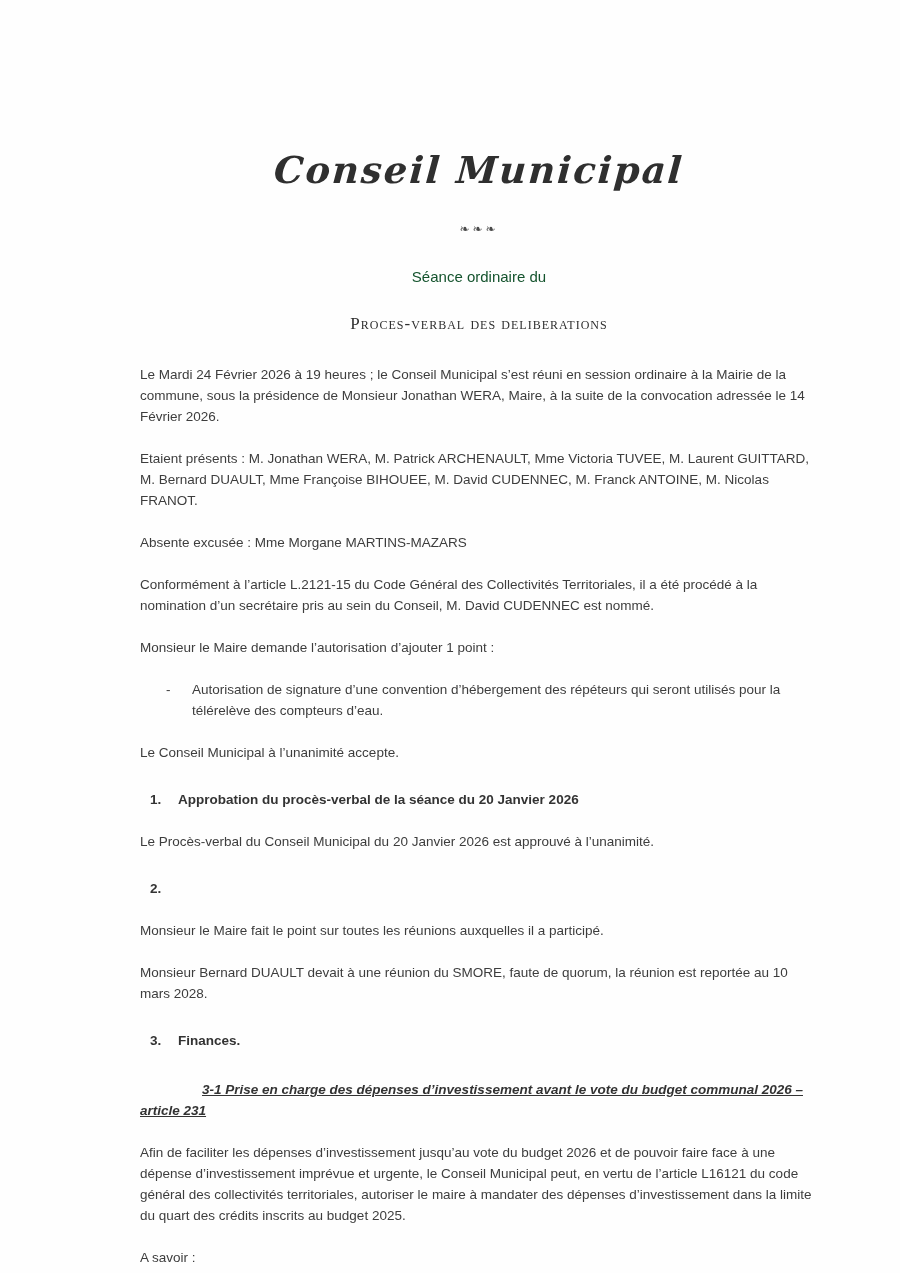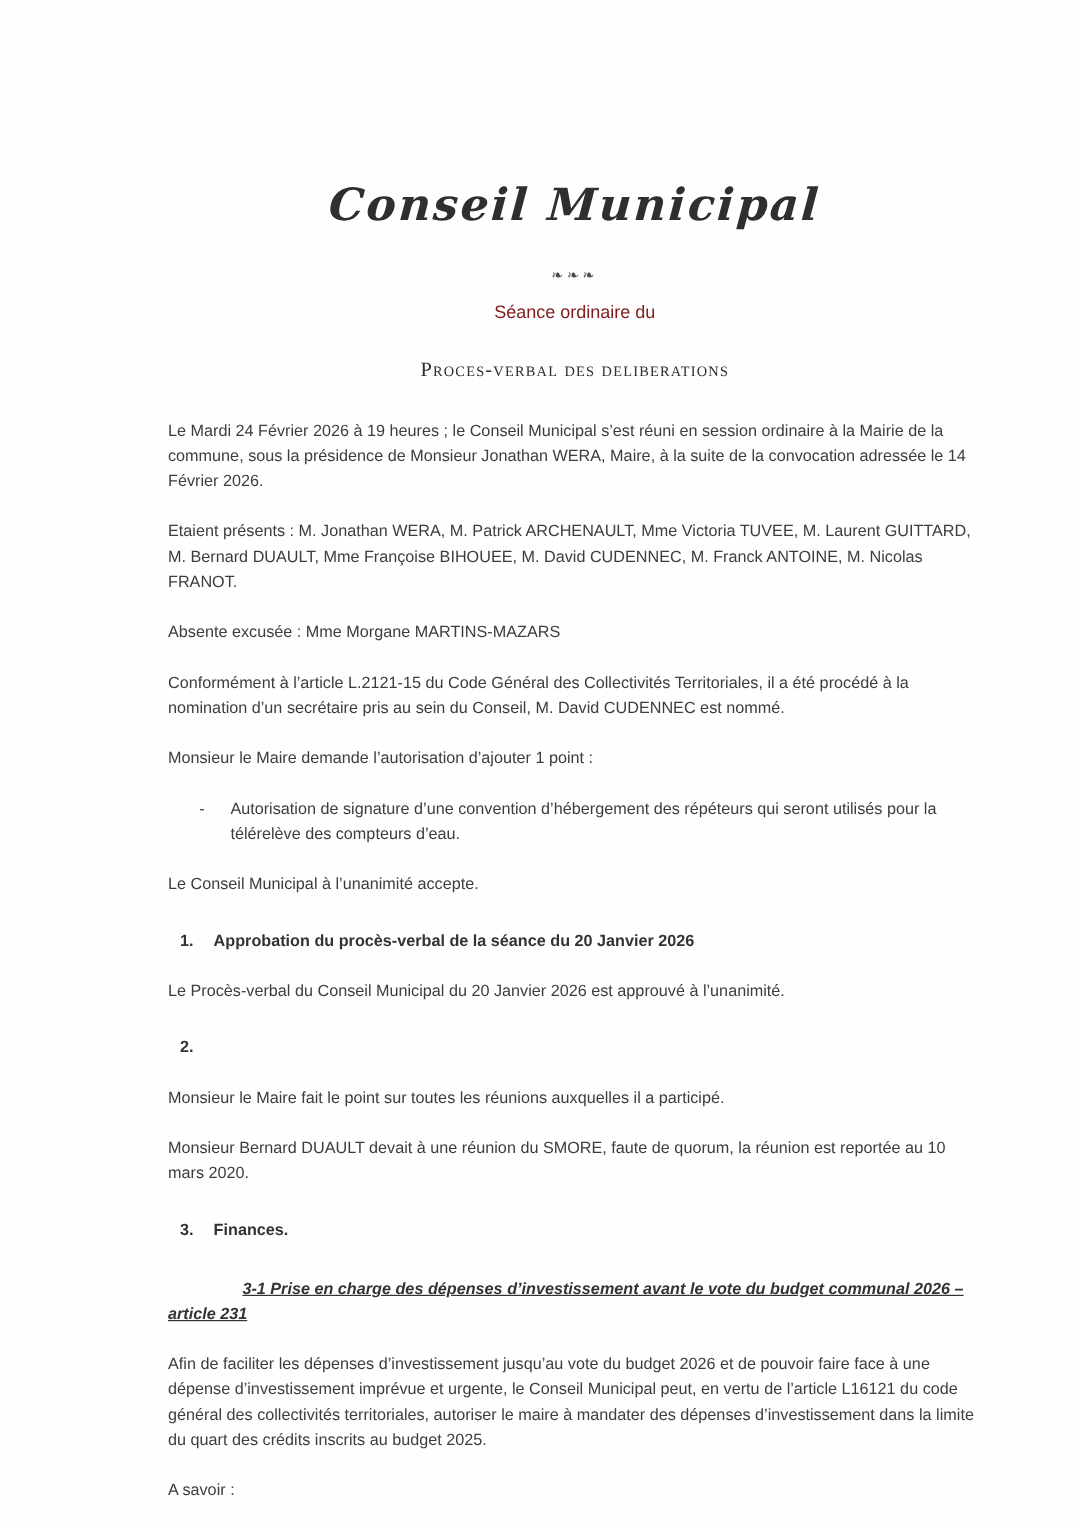--- a/index.html
+++ b/index.html
@@ -24,24 +24,24 @@
     color: #2f2f2f;
     transform: skewX(-4deg);
   }
   .ornament {
     margin-top: 30px;
     font-size: 12px;
     letter-spacing: 3px;
     color: #4a4a4a;
   }
   .session {
-    margin-top: 14px;
+    margin-top: 30px;
     font-size: 15px;
     line-height: 22px;
-    color: #7f1d1d;
+    color: #14532d;
     text-align: center;
   }
   .main-heading {
     margin-top: 26px;
     font-family: "Liberation Serif", serif;
     font-variant: small-caps;
     font-size: 17px;
     letter-spacing: 1px;
     color: #2e2e2e;
   }
@@ -111,21 +111,21 @@
       <span class="sec-title">Approbation du procès-verbal de la séance du 20 Janvier 2026</span>
     </div>
 
     <p class="para">Le Procès-verbal du Conseil Municipal du 20 Janvier 2026 est approuvé à l’unanimité.</p>
 
     <div class="section-heading">
       <span class="sec-num">2.</span>
     </div>
 
     <p class="para no-gap">Monsieur le Maire fait le point sur toutes les réunions auxquelles il a participé.</p>
-    <p class="para">Monsieur Bernard DUAULT devait à une réunion du SMORE, faute de quorum, la réunion est reportée au 10 mars 2020.</p>
+    <p class="para">Monsieur Bernard DUAULT devait à une réunion du SMORE, faute de quorum, la réunion est reportée au 10 mars 2028.</p>
 
     <div class="section-heading">
       <span class="sec-num">3.</span>
       <span class="sec-title">Finances.</span>
     </div>
 
     <p class="sub-heading">3-1 Prise en charge des dépenses d’investissement avant le vote du budget communal 2026 – article 231</p>
 
     <p class="para">Afin de faciliter les dépenses d’investissement jusqu’au vote du budget 2026 et de pouvoir faire face à une dépense d’investissement imprévue et urgente, le Conseil Municipal peut, en vertu de l’article L16121 du code général des collectivités territoriales, autoriser le maire à mandater des dépenses d’investissement dans la limite du quart des crédits inscrits au budget 2025.</p>
 

